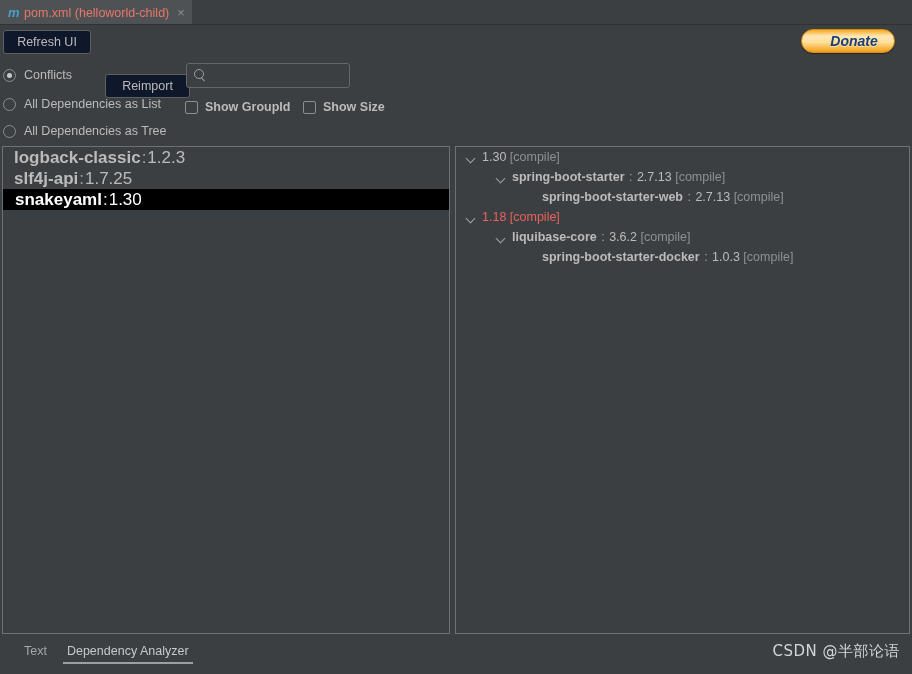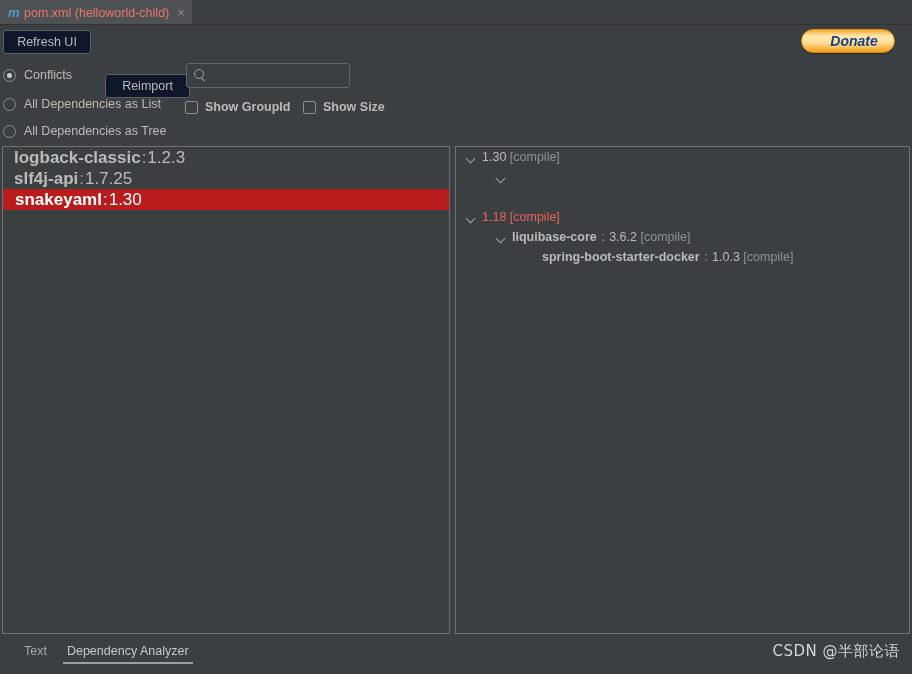--- a/index.html
+++ b/index.html
@@ -115,21 +115,21 @@
   }
   #panel-left  { left: 2px;   top: 146px; width: 448px; height: 488px; }
   #panel-right { left: 455px; top: 146px; width: 455px; height: 488px; }
 
   
   .list-row {
     height: 21px; display: flex; align-items: center;
     padding-left: 11px; font-size: 17px; color: #bbbbbb;
     white-space: nowrap;
   }
-  .list-row.selected { background: #b91c1c; color: #ffffff; padding-left: 12px; }
+  .list-row.selected { background: #000000; color: #ffffff; padding-left: 12px; }
   .art { font-weight: bold; }
   .sep { color: #a0a3a5; padding: 0 1px; }
   .list-row.selected .sep { color: #e6ebf5; }
   .ver { color: #bbbbbb; }
   .list-row.selected .ver { color: #ffffff; }
 
   
   .tree-row {
     height: 20px; display: flex; align-items: center;
     font-size: 12.5px; white-space: nowrap; color: #bbbbbb;
@@ -242,23 +242,25 @@
 </div>
 
 <div class="panel" id="panel-right">
   <div id="tree-rows">
       <div class="tree-row" style="padding-left: 9px;">
         <span class="chev"></span>
         <span class="tree-root-label"><span>1.30</span><span class="scope"> [compile]</span></span>
       </div>
       <div class="tree-row" style="padding-left: 39px;">
         <span class="chev"></span>
+        <span class="tree-root-label"><span class="art">spring-boot-starter</span><span class="sep"> : </span><span>2.7.13</span><span class="scope"> [compile]</span></span>
       </div>
       <div class="tree-row" style="padding-left: 69px;">
         <span class="chev spacer"></span>
+        <span class="tree-root-label"><span class="art">spring-boot-starter-web</span><span class="sep"> : </span><span>2.7.13</span><span class="scope"> [compile]</span></span>
       </div>
       <div class="tree-row" style="padding-left: 9px;">
         <span class="chev"></span>
         <span class="tree-root-label conflict"><span>1.18</span><span class="scope"> [compile]</span></span>
       </div>
       <div class="tree-row" style="padding-left: 39px;">
         <span class="chev"></span>
         <span class="tree-root-label"><span class="art">liquibase-core</span><span class="sep"> : </span><span>3.6.2</span><span class="scope"> [compile]</span></span>
       </div>
       <div class="tree-row" style="padding-left: 69px;">

